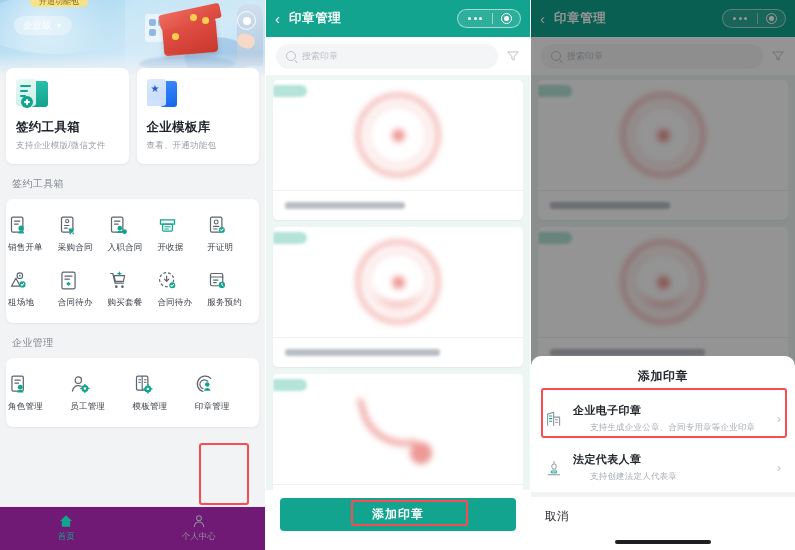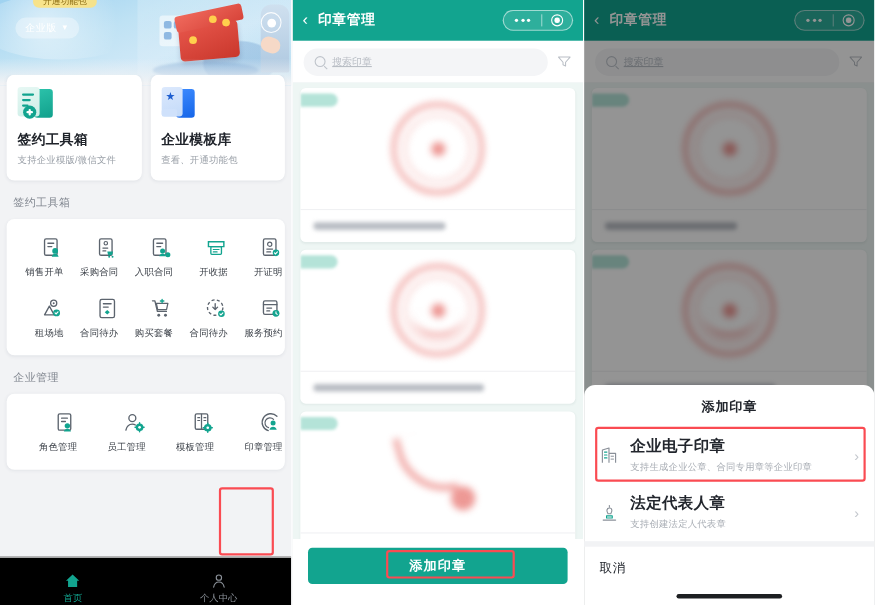--- a/index.html
+++ b/index.html
@@ -95,28 +95,28 @@
   .qc-icon .line{ position:absolute; height:2px; border-radius:1px; background:#12a48f; }
   .qc-title{ font-size:12.5px; font-weight:bold; color:#20242b; letter-spacing:.3px; }
   .qc-sub{ font-size:8.5px; color:#9aa0a8; margin-top:4px; letter-spacing:.2px; }
 
   .sec-title{ font-size:10px; color:#80868f; padding:13px 12px 8px 12px; letter-spacing:.4px; }
   .card-block{
     margin:0 6px; background:#fff; border-radius:7px; padding:8px 2px 6px 2px;
     box-shadow: 0 1px 3px rgba(40,60,90,.07);
   }
   .grid5{ display:flex; flex-wrap:wrap; }
-  .grid5 .cell{ width:20%; padding:8px 0 8px 0; display:flex; flex-direction:column; align-items:flex-end; }
+  .grid5 .cell{ width:20%; padding:8px 0 8px 0; display:flex; flex-direction:column; align-items:flex-start; }
   .grid4 .cell{ width:25%; }
   .cell-ico{ width:21px; height:21px; margin-bottom:6px; }
   .cell-lbl{ font-size:8.5px; color:#3b4048; letter-spacing:.2px; }
 
   .tabbar{
-    position:absolute; left:0; right:0; bottom:0; height:44px; background:#000000;
-    border-top:1px solid #ececec; display:flex; align-items:flex-end;
+    position:absolute; left:0; right:0; bottom:0; height:44px; background:#701a75;
+    border-top:1px solid #ececec; display:flex; align-items:center;
   }
   .tab{ flex:1; display:flex; flex-direction:column; align-items:center; gap:3px; }
   .tab .tl{ font-size:8.5px; color:#8c929a; }
   .tab.active .tl{ color:#12a48f; }
   .home-ico{ width:16px; height:14px; }
 
   .hl-box{ position:absolute; border:2.5px solid #fa4b52; border-radius:3px; pointer-events:none; }
 
   
   .navbar{
@@ -140,21 +140,21 @@
   }
   .nav-caps .target b:after{ content:""; width:4.5px; height:4.5px; border-radius:50%; background:#fff; }
 
   .searchrow{ height:38px; background:#fff; display:flex; align-items:center; padding:0 10px; gap:8px; }
   .searchbox{
     flex:1; height:25px; background:#f4f5f7; border-radius:13px;
     display:flex; align-items:center; padding:0 10px; gap:6px;
   }
   .s-mag{ width:10px; height:10px; border:1.2px solid #bfc4cb; border-radius:50%; position:relative; }
   .s-mag:after{ content:""; position:absolute; right:-3px; bottom:-2px; width:4px; height:1.2px; background:#bfc4cb; transform:rotate(45deg); }
-  .s-ph{ font-size:9px; color:#b9bec5; filter: blur(.7px); text-decoration: underline; }
+  .s-ph{ font-size:9px; color:#b9bec5; filter: blur(.7px); }
   .filter-ico{ width:14px; height:14px; }
 
   .sealist{ position:absolute; left:0; right:0; top:75px; bottom:0; overflow:hidden; background:#eef6f4; padding:5px 7px 0 7px; }
   .seal-card{
     background:#fff; border-radius:5px; margin-bottom:7px; position:relative; overflow:hidden;
     box-shadow:0 1px 2px rgba(30,60,60,.06);
   }
   .seal-tag{
     position:absolute; left:0; top:5px; width:34px; height:12px; border-radius:0 6px 6px 0;
     background:#b4e3d8; filter: blur(1.6px);
@@ -200,22 +200,22 @@
   .sheet{
     position:absolute; left:0; right:0; bottom:0; background:#fff;
     border-radius:10px 10px 0 0; padding-top:12px;
   }
   .sheet-title{ text-align:center; font-size:12px; color:#22262d; font-weight:bold; letter-spacing:.6px; padding-bottom:9px; }
   .sheet-row{
     display:flex; align-items:center; padding:9px 14px 9px 14px; gap:10px; position:relative;
   }
   .sr-ico{ width:18px; height:18px; flex:0 0 18px; }
   .sr-txt{ flex:1; }
-  .sr-t{ font-size:14px; color:#22262d; font-weight:bold; letter-spacing:.4px; }
-  .sr-s{ font-size:8.5px; color:#a8adb4; margin-top:4px; letter-spacing:.2px; }
+  .sr-t{ font-size:11px; color:#22262d; font-weight:bold; letter-spacing:.4px; }
+  .sr-s{ font-size:8.5px; color:#a8adb4; margin-top:4px; letter-spacing:.2px;margin-left:17px; }
   .chev{ color:#c3c7cd; font-size:13px; font-weight:300; }
   .sheet-sep{ height:5px; background:#f2f3f5; }
   .sheet-cancel{ font-size:11.5px; color:#22262d; padding:12px 14px 10px 14px; letter-spacing:.5px; }
   .home-bar{ height:16px; display:flex; align-items:center; justify-content:center; }
   .home-bar i{ width:96px; height:3.5px; border-radius:2px; background:#1d1f22; display:block; }
 </style>
 </head>
 <body>
 
 <div class="stage">

